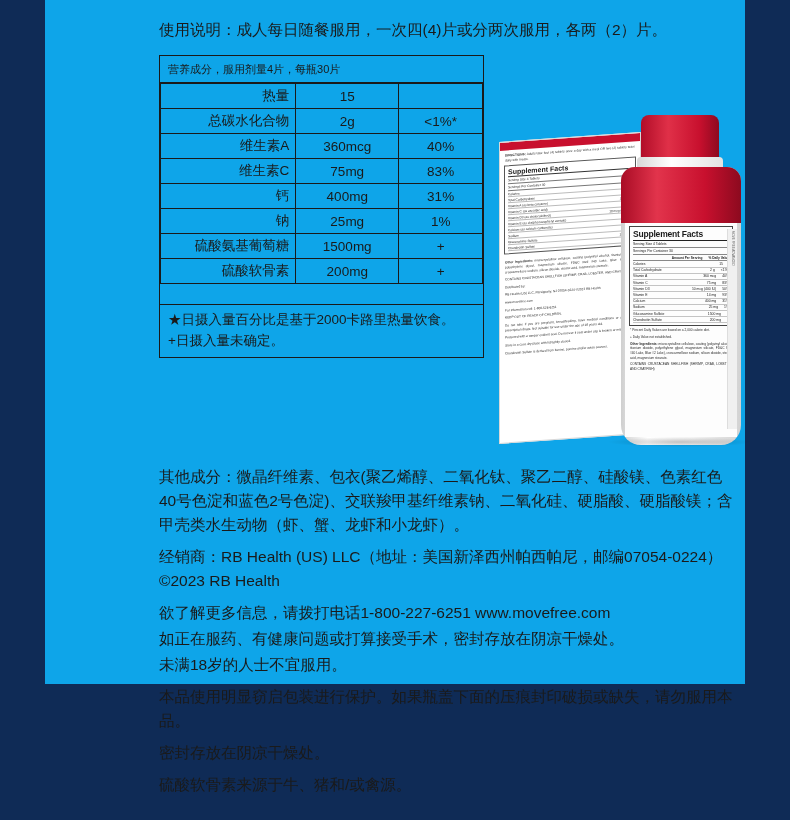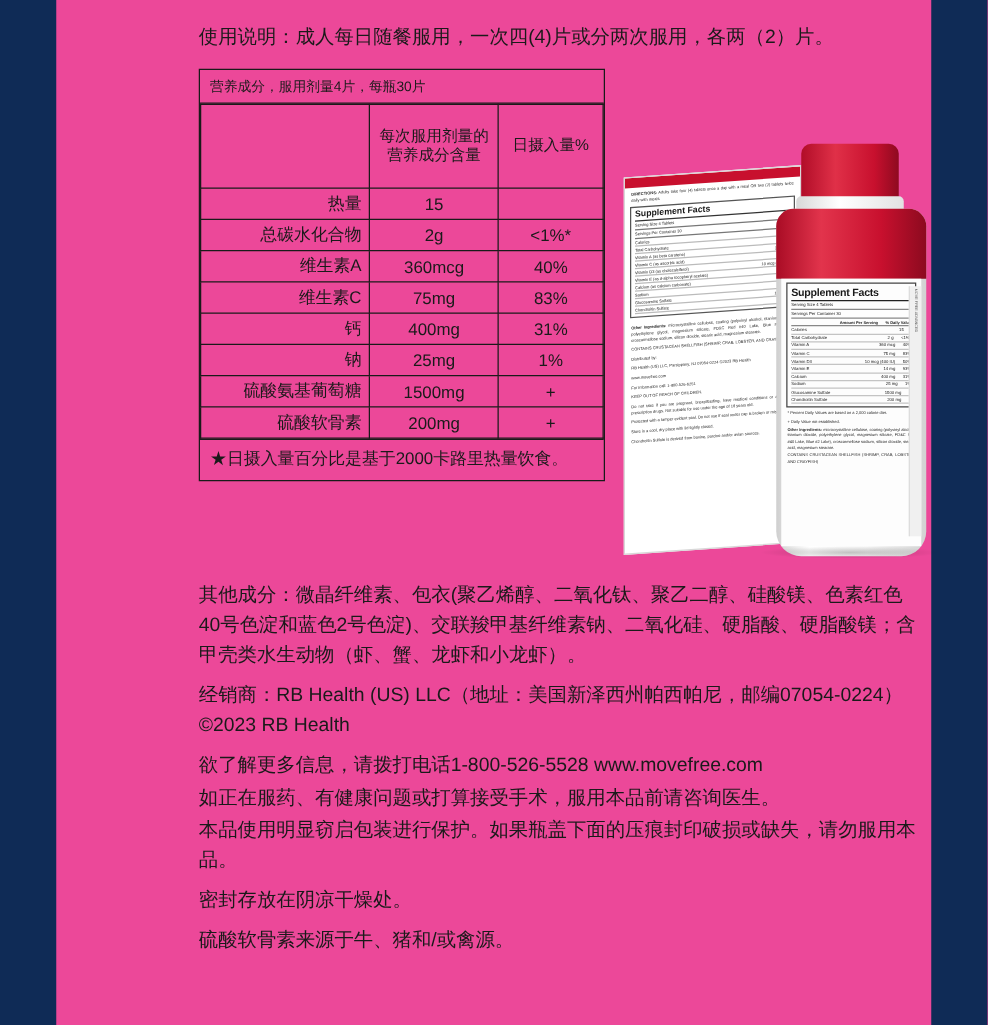--- a/index.html
+++ b/index.html
@@ -11,22 +11,22 @@
     height: 820px;
     background: #0f2b56;
     font-family: "Liberation Sans", sans-serif;
     overflow: hidden;
   }
   .page {
     position: absolute;
     left: 45px;
     top: 0;
     width: 700px;
-    height: 820px;
-    background: #ec4899;
+    height: 684px;
+    background: #0ea5e9;
   }
   .content {
     position: relative;
     padding: 14px 22px 0 22px;
     color: #1a1a1a;
   }
   .directions {
     font-size: 15.5px;
     line-height: 1.5;
     margin: 4px 0 14px 92px;
@@ -72,20 +72,21 @@
   .col-amt  { width: 32%; text-align: center; }
   .col-dv   { width: 26%; text-align: center; }
   td.name { text-align: right; }
   td.amt  { text-align: center; }
   td.dv   { text-align: center; }
   .footnotes {
     border-top: 1px solid #1a1a1a;
     padding: 5px 8px 6px 8px;
     font-size: 13.5px;
     line-height: 1.5;
+    margin-top: 20px;
   }
   
   .bottle-wrap {
     position: absolute;
     left: 430px;
     top: 60px;
     width: 250px;
     height: 340px;
   }
   .label-left {
@@ -276,25 +277,20 @@
 
       <div class="sup-table">
         <div class="sup-title">营养成分，服用剂量4片，每瓶30片</div>
         <table class="nut">
           <colgroup>
             <col class="col-name">
               <col class="col-amt">
               <col class="col-dv">
           </colgroup>
           <tbody>
-            <tr class="head">
-              <td></td>
-              <td>每次服用剂量的营养成分含量</td>
-              <td>日摄入量%</td>
-            </tr>
             <tr>
               <td class="name">热量</td>
               <td class="amt">15</td>
               <td class="dv"></td>
             </tr>
             <tr>
               <td class="name">总碳水化合物</td>
               <td class="amt">2g</td>
               <td class="dv">&lt;1%*</td>
             </tr>
@@ -325,20 +321,21 @@
             </tr>
             <tr>
               <td class="name">硫酸软骨素</td>
               <td class="amt">200mg</td>
               <td class="dv">+</td>
             </tr>
           </tbody>
         </table>
         <div class="footnotes">
           <div>★日摄入量百分比是基于2000卡路里热量饮食。</div>
+          <div>+日摄入量未确定。</div>
         </div>
       </div>
 
       <div class="bottle-wrap">
 
         <div class="label-left">
           <div class="red-top"></div>
           <div class="micro">
             <b>DIRECTIONS:</b>
             <span>Adults take four (4) tablets once a day with a meal OR two (2) tablets twice daily with meals.</span>
@@ -503,21 +500,22 @@
           </div>
         </div>
 
         <div class="shadow"></div>
       </div>
     </div>
 
     <div class="bottom">
       <p>其他成分：微晶纤维素、包衣(聚乙烯醇、二氧化钛、聚乙二醇、硅酸镁、色素红色40号色淀和蓝色2号色淀)、交联羧甲基纤维素钠、二氧化硅、硬脂酸、硬脂酸镁；含甲壳类水生动物（虾、蟹、龙虾和小龙虾）。</p>
       <p>经销商：RB Health (US) LLC（地址：美国新泽西州帕西帕尼，邮编07054-0224）©2023 RB Health</p>
-      <p class="tight">欲了解更多信息，请拨打电话1-800-526-5528 www.movefree.com</p>
-      <p class="tight">如正在服药、有健康问题或打算接受手术，服用本品前请咨询医生。</p>
+      <p class="tight">欲了解更多信息，请拨打电话1-800-227-6251 www.movefree.com</p>
+      <p class="tight">如正在服药、有健康问题或打算接受手术，密封存放在阴凉干燥处。</p>
+      <p>未满18岁的人士不宜服用。</p>
       <p>本品使用明显窃启包装进行保护。如果瓶盖下面的压痕封印破损或缺失，请勿服用本品。</p>
       <p>密封存放在阴凉干燥处。</p>
       <p>硫酸软骨素来源于牛、猪和/或禽源。</p>
     </div>
 
   </div>
 </div>
 
 </body></html>

